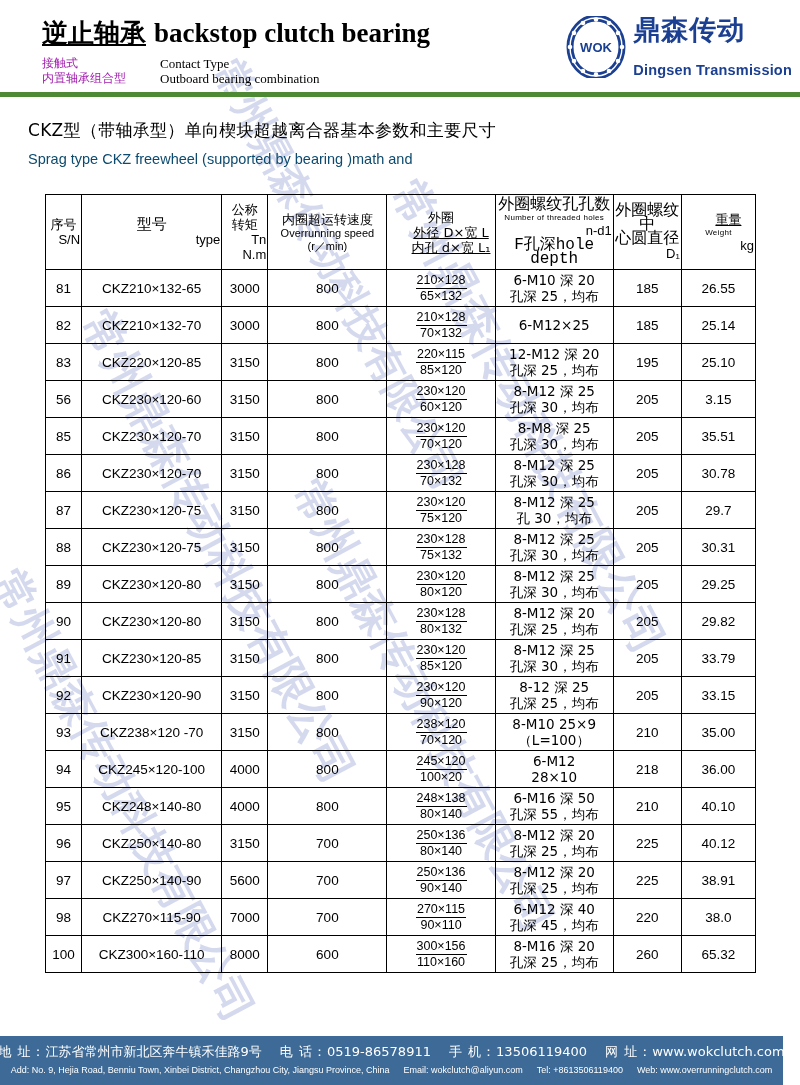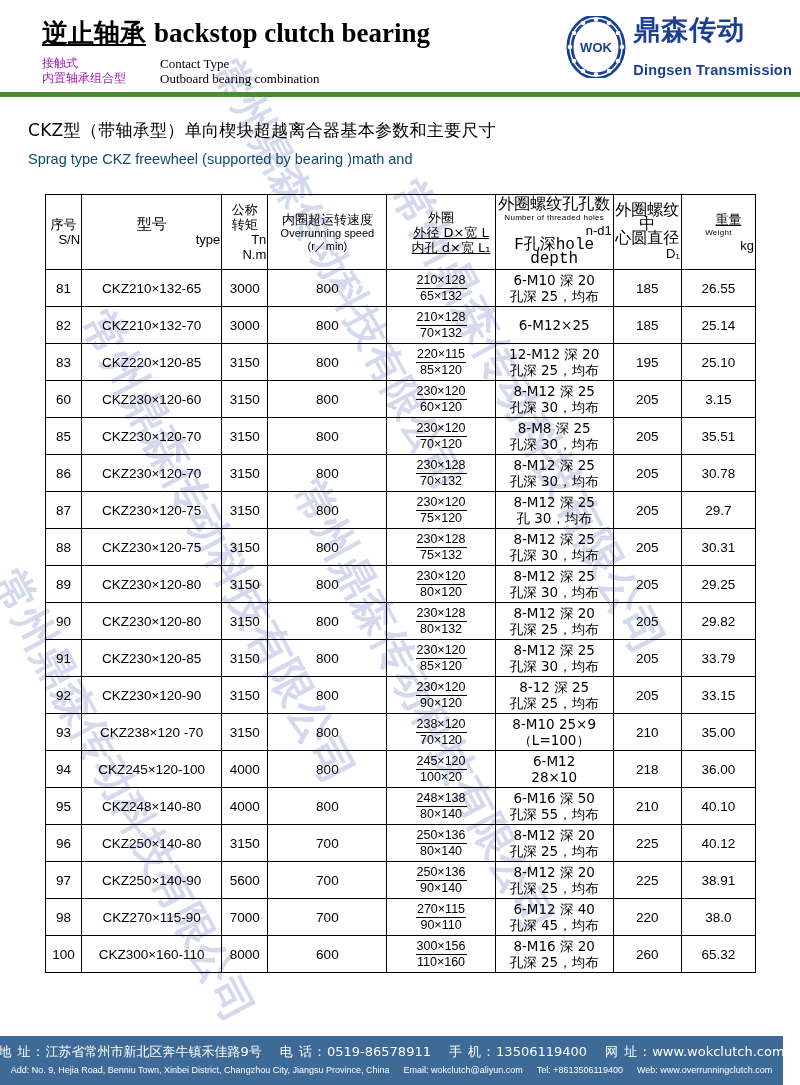--- a/index.html
+++ b/index.html
@@ -414,21 +414,21 @@
             <span class="frac">85×120</span>
           </td>
           <td class="holes">
             <span class="holes-1">12-M12  深 20</span>
             <span class="holes-2">孔深 25，均布</span>
           </td>
           <td class="cell-num">195</td>
           <td class="cell-num">25.10</td>
         </tr>
         <tr>
-          <td class="cell-num">60</td>
+          <td class="cell-num">56</td>
           <td class="cell-type">CKZ230×120-60</td>
           <td class="cell-num">3150</td>
           <td class="cell-num">800</td>
           <td>
             <span class="frac"><span class="frac-top">230×120</span></span>
             <span class="frac">60×120</span>
           </td>
           <td class="holes">
             <span class="holes-1">8-M12  深 25</span>
             <span class="holes-2">孔深 30，均布</span>

